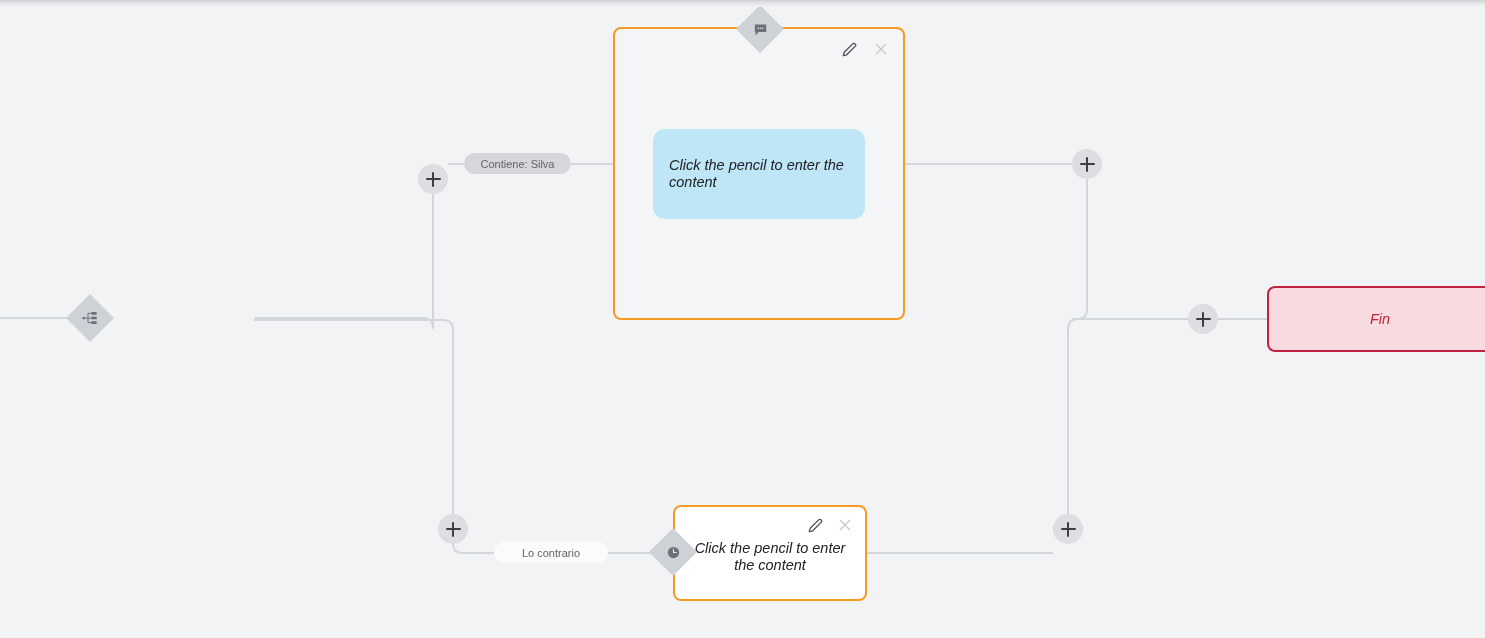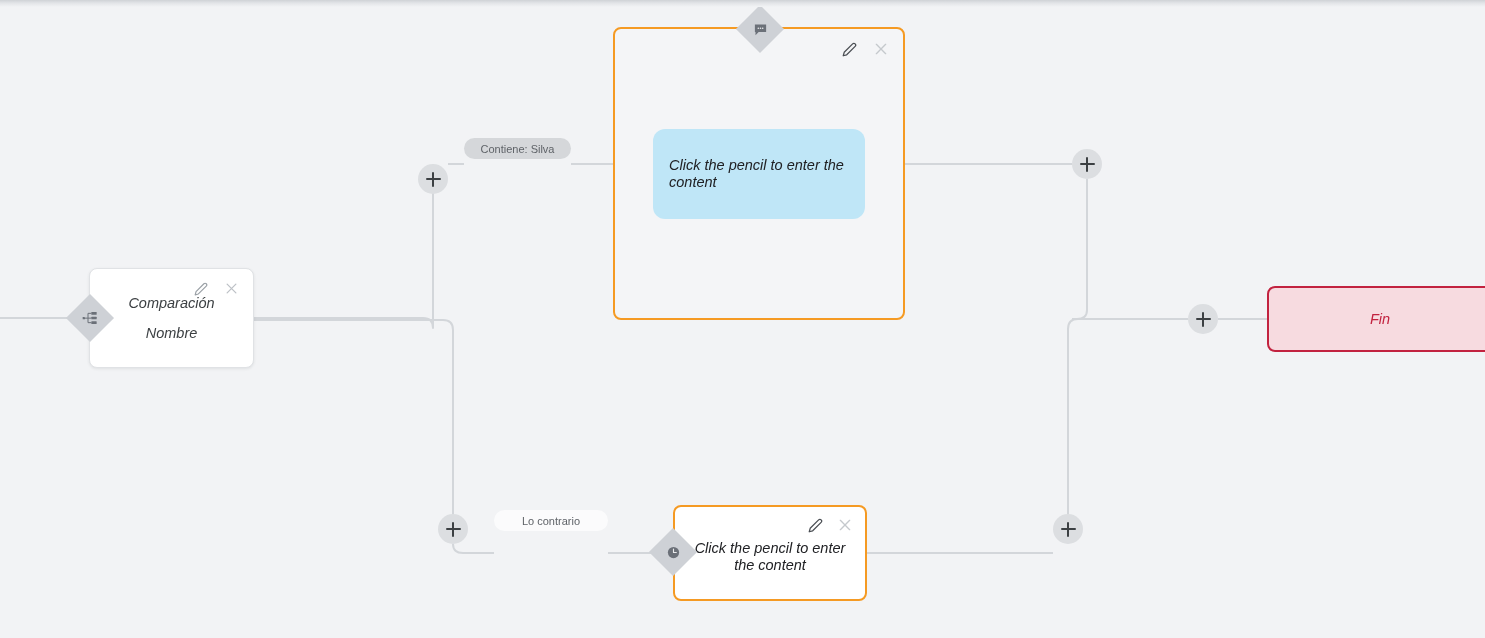--- a/index.html
+++ b/index.html
@@ -268,57 +268,41 @@
     <path d="M905,164 L1072,164"></path>
     <path d="M1087,179 L1087,310 Q1087,319 1077,319 L1072,319"></path>
 
     <path d="M867,553 L1053,553"></path>
     <path d="M1068,538 L1068,329 Q1068,319 1078,319 L1088,319"></path>
 
     <path d="M1072,319 L1188,319"></path>
     <path d="M1218,319 L1267,319"></path>
   </svg>
 
-  <div class="node cmp-node">
-    <div class="node-tools">
-      <span class="icon-btn">
-        <svg width="14" height="14" viewBox="0 0 24 24" fill="none" stroke="#9aa0a6" stroke-width="2" stroke-linecap="round" stroke-linejoin="round">
-          <path d="M17 3a2.8 2.8 0 0 1 4 4L7.5 20.5 2 22l1.5-5.5Z"></path>
-        </svg>
-      </span>
-      <span class="icon-btn">
-        <svg width="15" height="15" viewBox="0 0 24 24" fill="none" stroke="#bdc1c6" stroke-width="2" stroke-linecap="round">
-          <path d="M5 5 L19 19 M19 5 L5 19"></path>
-        </svg>
-      </span>
-    </div>
-    <div class="cmp-line">Comparación</div>
-    <div class="cmp-line">Nombre</div>
-  </div>
 
   <div class="diamond" style="left:90px; top:318px;">
     <span class="dico">
       <svg width="16" height="16" viewBox="0 0 24 24" fill="#6b7078">
         <rect x="1" y="10.5" width="3.5" height="3.5" rx="0.6"></rect>
         <rect x="14" y="3" width="8" height="4" rx="0.8"></rect>
         <rect x="14" y="10" width="8" height="4" rx="0.8"></rect>
         <rect x="14" y="17" width="8" height="4" rx="0.8"></rect>
         <path d="M4.5 12.2 H9 V5 H14 M9 12.2 H14 M9 12.2 V19 H14" stroke="#6b7078" stroke-width="1.5" fill="none"></path>
       </svg>
     </span>
   </div>
 
   <div class="plus-btn" style="left:433px; top:179px;"></div>
   <div class="plus-btn" style="left:453px; top:529px;"></div>
   <div class="plus-btn" style="left:1087px; top:164px;"></div>
   <div class="plus-btn" style="left:1068px; top:529px;"></div>
   <div class="plus-btn" style="left:1203px; top:319px;"></div>
 
-  <div class="edge-label grey" style="left:464px; top:138px; width:107px;">Contiene: Silva</div>
-  <div class="edge-label white" style="left:494px; top:510px; width:114px;">Lo contrario</div>
+  <div class="edge-label grey" style="left:464px; top:153px; width:107px;">Contiene: Silva</div>
+  <div class="edge-label white" style="left:494px; top:542px; width:114px;">Lo contrario</div>
 
   <div class="node msg-node">
     <div class="msg-body">
       <div class="node-tools">
         <span class="icon-btn">
           <svg width="15" height="15" viewBox="0 0 24 24" fill="none" stroke="#4a4e53" stroke-width="2" stroke-linecap="round" stroke-linejoin="round">
             <path d="M17 3a2.8 2.8 0 0 1 4 4L7.5 20.5 2 22l1.5-5.5Z"></path>
           </svg>
         </span>
         <span class="icon-btn">

